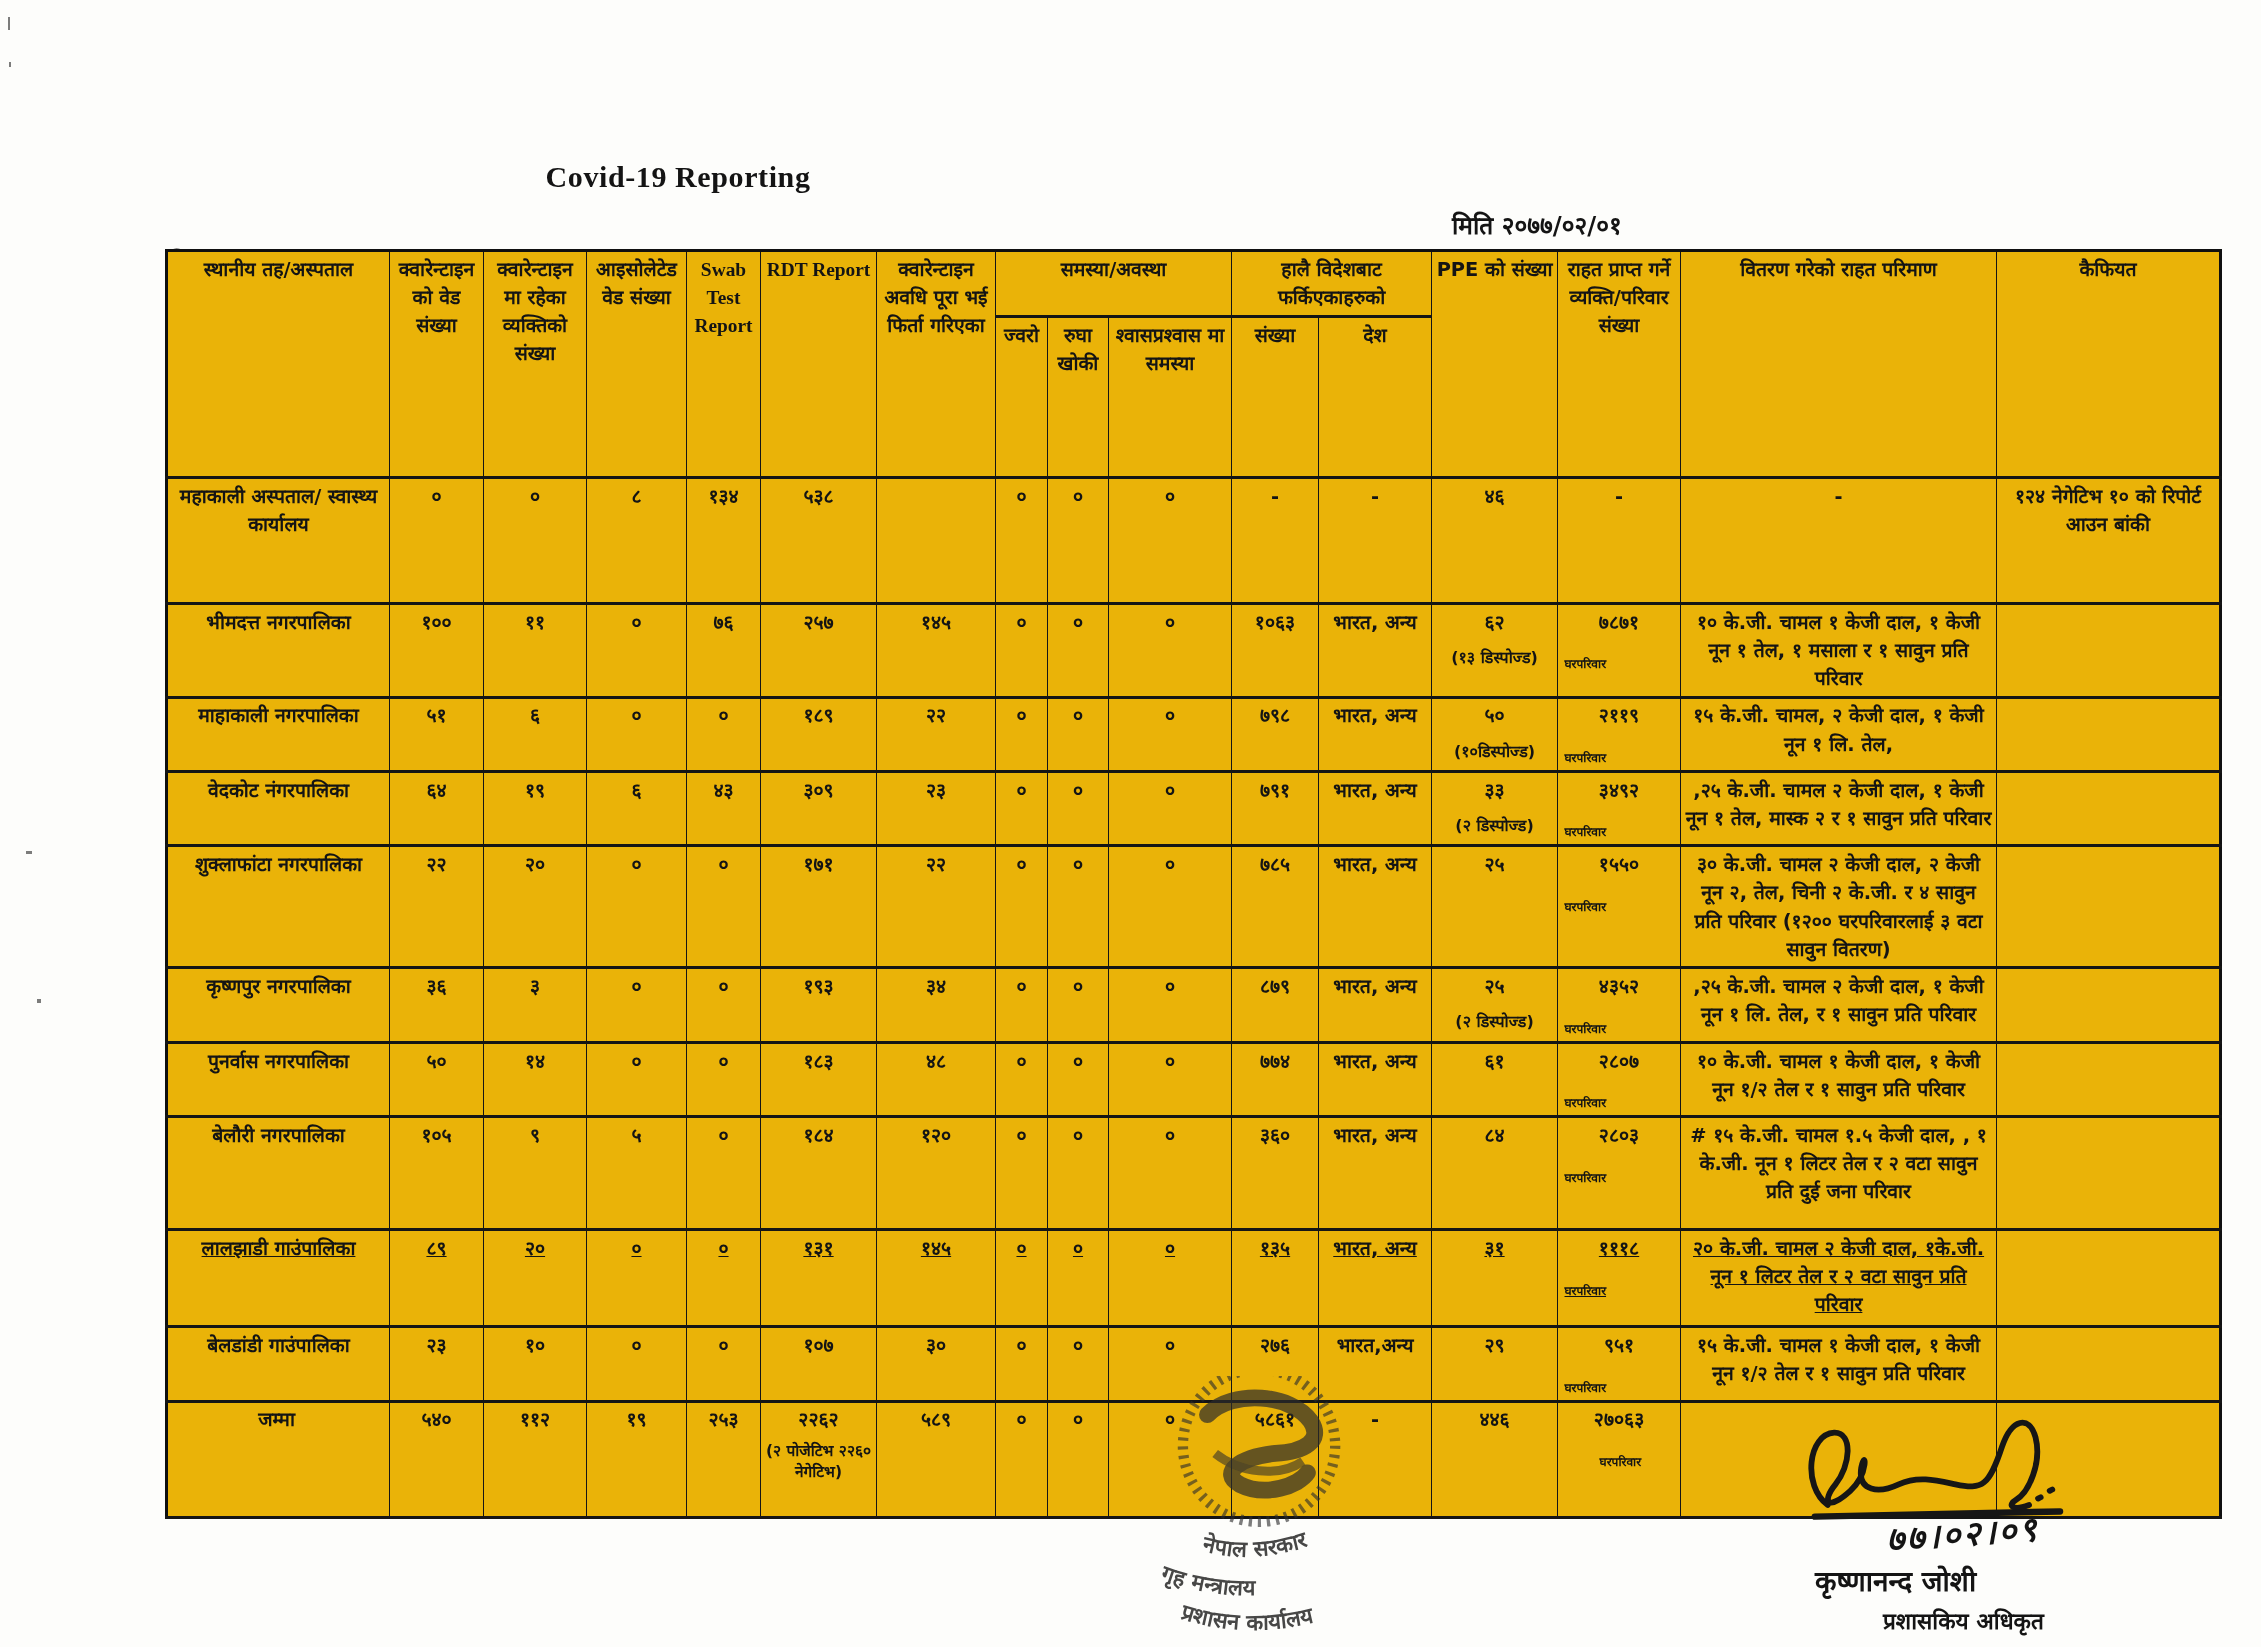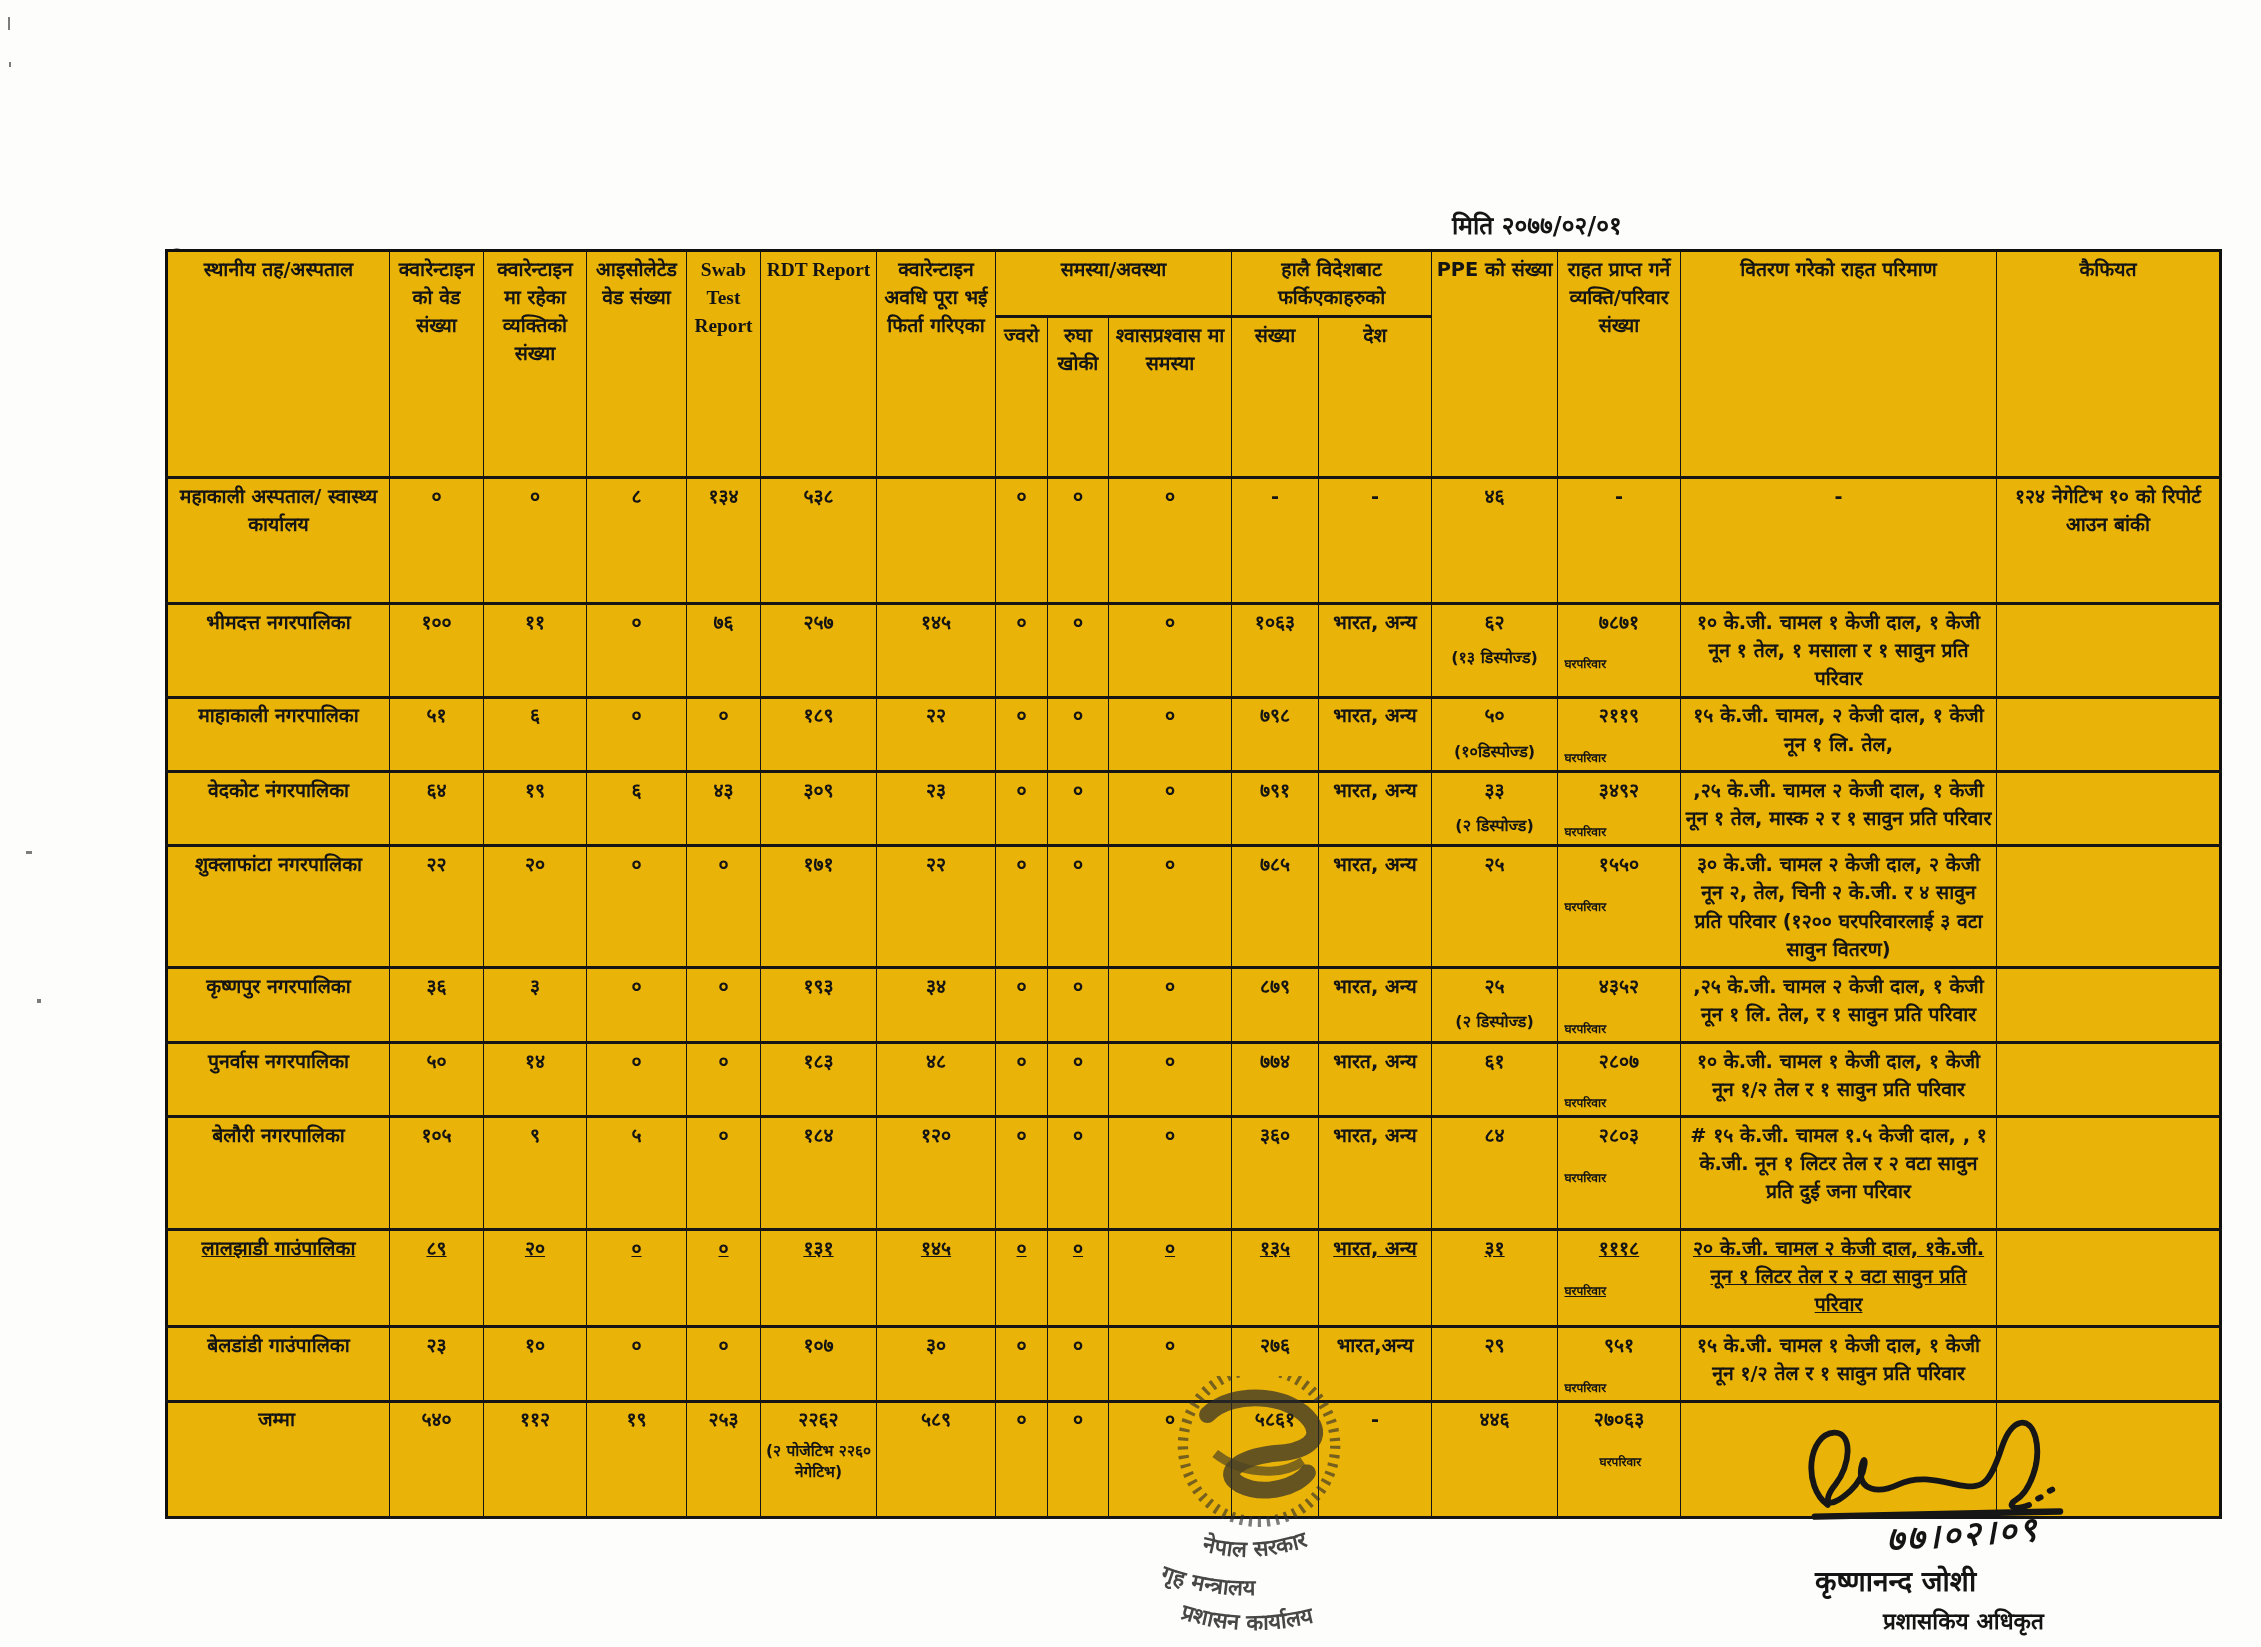--- a/index.html
+++ b/index.html
@@ -80,20 +80,21 @@
 </head>
 <body>
 
 <div class="page">
 
   <div class="artifact a1"></div>
   <div class="artifact a2"></div>
   <div class="artifact a3"></div>
   <div class="artifact a4"></div>
 
+  <div class="doc-title">Covid-19 Reporting</div>
   <div class="district-label">जिल्ला: कञ्चनपुर</div>
   <div class="date-label">मिति २०७७/०२/०१</div>
 
   <table class="report">
     <colgroup>
       <col style="width:223px">
         <col style="width:94px">
         <col style="width:103px">
         <col style="width:100px">
       <col style="width:74px">

